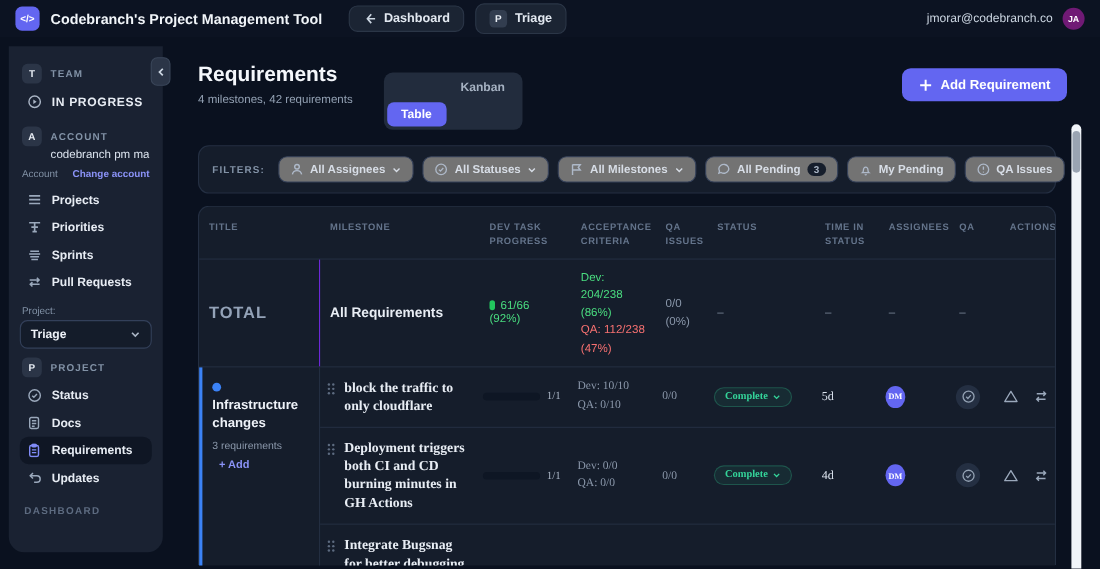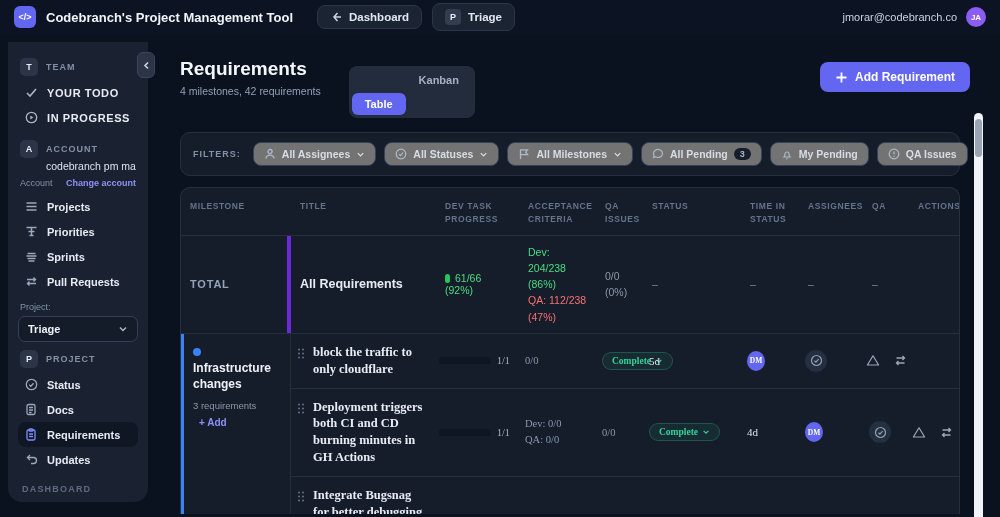--- a/index.html
+++ b/index.html
@@ -18,21 +18,21 @@
     font-size:9px; font-weight:bold; }
   .app-title { font-size:13px; font-weight:bold; color:#f1f5f9; margin-right:14px; }
   .top-btn { display:flex; align-items:center; gap:7px; background:#1b2433;
     border:1px solid #2b3647; border-radius:8px; padding:5px 12px; font-size:11.5px;
     color:#e2e8f0; font-weight:600; cursor:pointer; }
   .p-badge { width:16px; height:16px; border-radius:4px; background:#323d4f;
     color:#e8edf4; font-size:9px; font-weight:bold; display:flex; align-items:center;
     justify-content:center; }
   .top-right { margin-left:auto; display:flex; align-items:center; gap:9px; }
   .email { font-size:11px; color:#cbd5e1; }
-  .avatar-ja { width:20px; height:20px; border-radius:50%; background:#8b5cf6;
+  .avatar-ja { width:20px; height:20px; border-radius:50%; background:#701a75;
     color:#fff; font-size:8px; font-weight:bold; display:flex; align-items:center;
     justify-content:center; }
 
   
   .sidebar { position:absolute; left:8px; top:42px; width:140px; height:460px;
     background:#1a2232; border-radius:0 0 14px 14px; padding:10px 10px; font-size:11px;
     overflow:hidden; }
   .collapse-btn { position:absolute; left:137px; top:52px; width:18px; height:26px;
     background:#2b3547; border:1px solid #3a4659; border-radius:6px; display:flex;
     align-items:center; justify-content:center; color:#cbd5e1; cursor:pointer; z-index:5; }
@@ -89,23 +89,23 @@
 
   
   .table-panel { margin-top:11px; height:327px; overflow:hidden;
     border-radius:10px 10px 0 0; border-bottom:none; }
   .cols { display:grid; grid-template-columns:110px 145px 83px 77px 47px 98px 58px 64px 46px 1fr; }
   .th { font-size:8.5px; letter-spacing:0.6px; color:#64748b; font-weight:700;
     text-transform:uppercase; padding:12px 9px 9px; line-height:1.5; }
   .thead { border-bottom:1px solid #232e41; }
   .cell { padding:8px 9px; font-size:10.5px; color:#8b98ab; }
   .total-row { border-bottom:1px solid #232e41; align-items:center; min-height:84px; }
-  .total-label { font-size:11px; letter-spacing:0.8px; color:#94a3b8; font-weight:700;
+  .total-label { font-size:15px; letter-spacing:0.8px; color:#94a3b8; font-weight:700;
     text-transform:uppercase; align-self:stretch; display:flex; align-items:center;
-    border-right:4px solid #6d28d9; }
+    border-right:1px solid #6d28d9; }
   .row-title { font-size:12.5px; color:#e8edf4; font-weight:600; line-height:1.35; }
   .green { color:#4ade80; }
   .red { color:#f87171; }
   .prog-chip { display:inline-block; width:5px; height:9px; border-radius:3px;
     background:#22c55e; margin-right:5px; vertical-align:-1px; }
   .small-lines { line-height:1.55; font-size:10.5px; }
   .dash { color:#7c8a9d; }
 
   .group { display:flex; border-left:3px solid #3b82f6; }
   .g-milestone { width:107px; border-right:1px solid #232e41; padding:10px 9px; flex:none; }
@@ -166,28 +166,20 @@
   </div>
 </div>
 
 <div class="sidebar">
   <div class="sb-section">
     <span class="sb-badge">T</span>
     <span class="sb-section-label">TEAM</span>
   </div>
   <div class="sb-item">
     <span class="ic">
-      <svg width="13" height="13" viewBox="0 0 13 13" fill="none" stroke="#aab5c5" stroke-width="1.6">
-          <path d="M2 7l3 3 6-7"></path>
-        </svg>
-    </span>
-    <span class="sb-caps">YOUR TODO</span>
-  </div>
-  <div class="sb-item">
-    <span class="ic">
       <svg width="13" height="13" viewBox="0 0 13 13" fill="none" stroke="#aab5c5" stroke-width="1.3">
           <circle cx="6.5" cy="6.5" r="5.2"></circle>
           <path d="M5.3 4.5v4l3-2z" fill="#aab5c5" stroke="none"></path>
         </svg>
     </span>
     <span class="sb-caps">IN PROGRESS</span>
   </div>
 
   <div class="sb-section" style="margin-top:10px;">
     <span class="sb-badge">A</span>
@@ -388,22 +380,22 @@
             <circle cx="6" cy="8.4" r="0.6" fill="currentColor" stroke="none"></circle>
           </svg>
       </span>
       <span>QA Issues</span>
     </button>
   </div>
 
   <div class="panel table-panel">
 
     <div class="cols thead">
+      <div class="th">Title</div>
       <div class="th">Milestone</div>
-      <div class="th">Title</div>
       <div class="th">Dev Task Progress</div>
       <div class="th">Acceptance Criteria</div>
       <div class="th">QA Issues</div>
       <div class="th">Status</div>
       <div class="th">Time in Status</div>
       <div class="th">Assignees</div>
       <div class="th">QA</div>
       <div class="th">Actions</div>
     </div>
 
@@ -452,20 +444,23 @@
                   <circle cx="2" cy="10.5" r="1.1"></circle>
                   <circle cx="6" cy="10.5" r="1.1"></circle>
                 </svg>
     </span>
     <span class="row-title">block the traffic to only cloudflare</span>
   </div>
   <div class="bar-wrap">
     <span class="bar"><span class="bar-fill" style="width: 100%;"></span></span>
     <span class="bar-num">1/1</span>
   </div>
+  <div class="cell small-lines">
+    <span>Dev: 10/10</span><br><span>QA: 0/10</span>
+  </div>
   <div class="cell">0/0</div>
   <div class="cell">
     <span class="pill">
       <span>Complete</span>
       <svg width="8" height="8" viewBox="0 0 10 10" fill="none" stroke="#34d399" stroke-width="1.5">
                   <path d="M2 3.5 5 6.5 8 3.5"></path>
                 </svg>
     </span>
   </div>
   <div class="cell time">5d</div>

